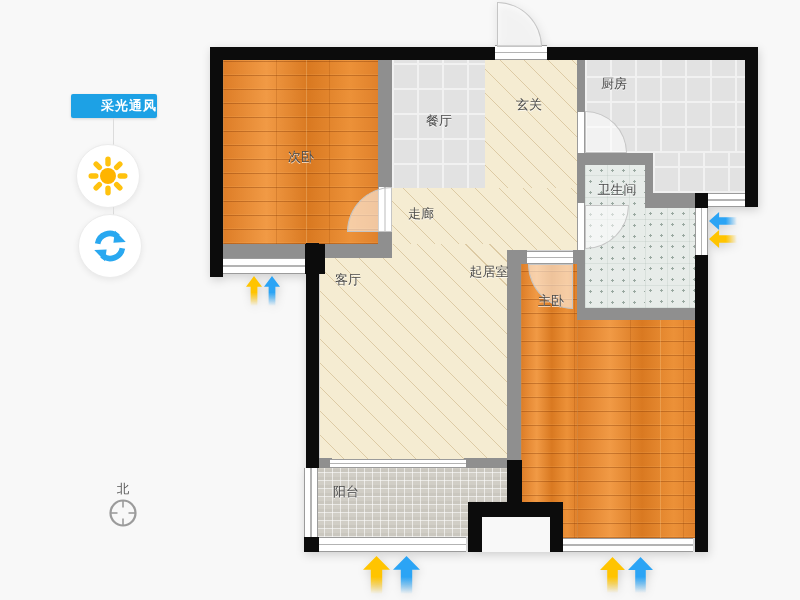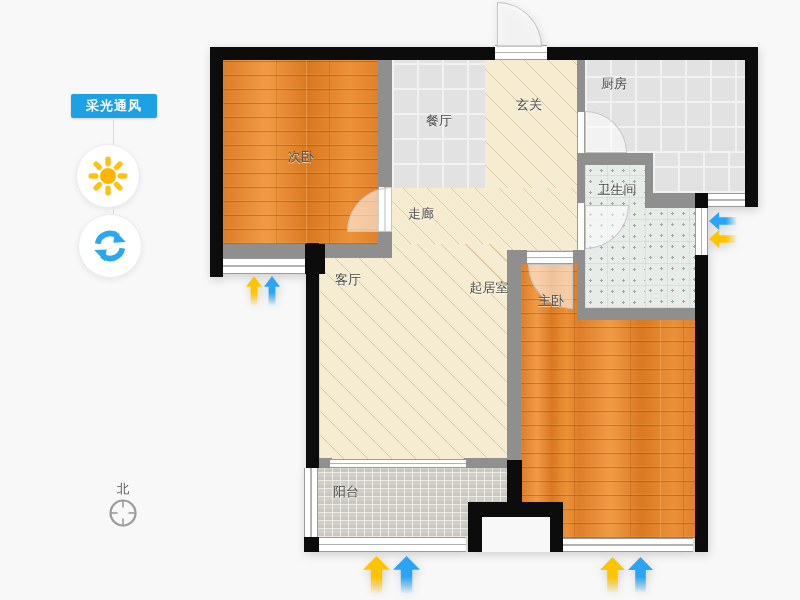--- a/index.html
+++ b/index.html
@@ -43,21 +43,21 @@
       #9b9b9b 0 7%, #fff 7% 44%, #b3b3b3 44% 56%, #fff 56% 93%, #9b9b9b 93% 100%);}
   .fan{position:absolute;background:rgba(255,255,255,.55);border:1px solid #c5c5c5;box-sizing:border-box;}
   .outside{position:absolute;background:#f8f8f8;}
   .plan{position:absolute;left:0;top:0;width:800px;height:600px;
         filter:drop-shadow(1px 3px 5px rgba(0,0,0,.16));}
   
   .rlabel{position:absolute;transform:translate(-50%,-50%);font-size:13px;color:#4a4a4a;
           white-space:nowrap;text-shadow:0 1px 0 rgba(255,255,255,.75);}
   
   .badge{position:absolute;left:71px;top:94px;width:86px;height:24px;line-height:24px;
-         background:#1da1e5;color:#fff;font-size:13px;font-weight:bold;text-align:center;
+         background:#1da1e5;color:#fff;font-size:13px;font-weight:bold;text-align:right;
          border-radius:2px;letter-spacing:1px;box-shadow:0 1px 3px rgba(0,0,0,.15);cursor:pointer;}
   .conn{position:absolute;width:1px;background:#dcdcdc;}
   .cbtn{position:absolute;width:64px;height:64px;border-radius:50%;background:#fff;
         border:1px solid #ececec;box-shadow:0 2px 6px rgba(0,0,0,.07);
         display:flex;align-items:center;justify-content:center;padding:0;cursor:pointer;}
   
   .compass{position:absolute;left:104px;top:482px;width:38px;text-align:center;}
   .north{font-size:12.5px;color:#555;line-height:14px;}
   .arrowbox{position:absolute;}
 </style>
@@ -201,21 +201,21 @@
     <div class="fan" style="left:585px;top:205px;width:44px;height:44px;border-radius:0 0 100% 0"></div>
     <div class="fan" style="left:528px;top:264px;width:45px;height:45px;border-radius:0 0 0 100%"></div>
 
     <span class="rlabel" style="left:301px;top:157px">次卧</span>
     <span class="rlabel" style="left:439px;top:121px">餐厅</span>
     <span class="rlabel" style="left:529px;top:105px">玄关</span>
     <span class="rlabel" style="left:614px;top:84px">厨房</span>
     <span class="rlabel" style="left:617px;top:190px">卫生间</span>
     <span class="rlabel" style="left:421px;top:214px">走廊</span>
     <span class="rlabel" style="left:348px;top:280px">客厅</span>
-    <span class="rlabel" style="left:489px;top:288px">起居室</span>
+    <span class="rlabel" style="left:489px;top:272px">起居室</span>
     <span class="rlabel" style="left:551px;top:301px">主卧</span>
     <span class="rlabel" style="left:346px;top:492px">阳台</span>
 
     <svg class="arrowbox" style="left:246px;top:276px" width="16" height="30" viewBox="0 0 26 36" preserveAspectRatio="none">
         <polygon points="13,0 26,13 18.5,13 18.5,36 7.5,36 7.5,13 0,13" fill="url(#gy)"></polygon>
       </svg>
     <svg class="arrowbox" style="left:264px;top:276px" width="16" height="30" viewBox="0 0 26 36" preserveAspectRatio="none">
         <polygon points="13,0 26,13 18.5,13 18.5,36 7.5,36 7.5,13 0,13" fill="url(#gb)"></polygon>
       </svg>
     <svg class="arrowbox" style="left:363px;top:556px" width="27" height="38" viewBox="0 0 26 36" preserveAspectRatio="none">

